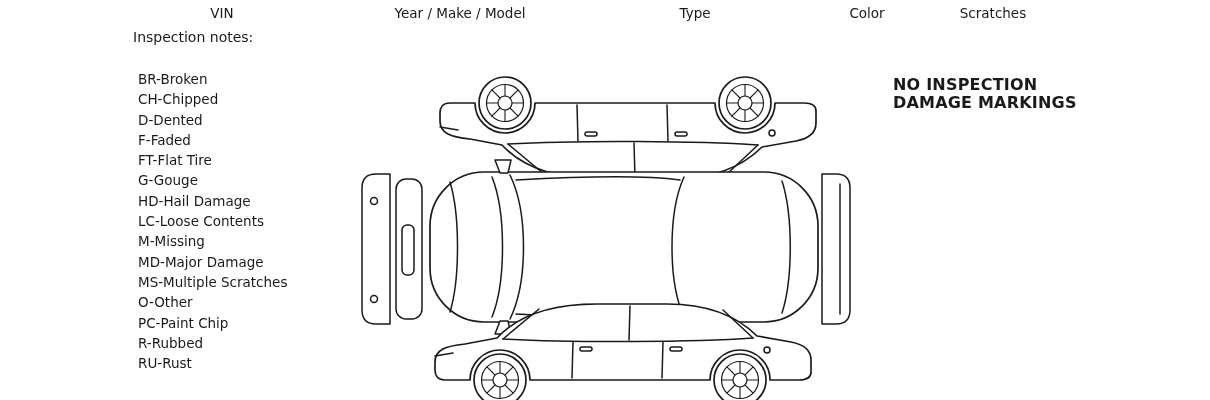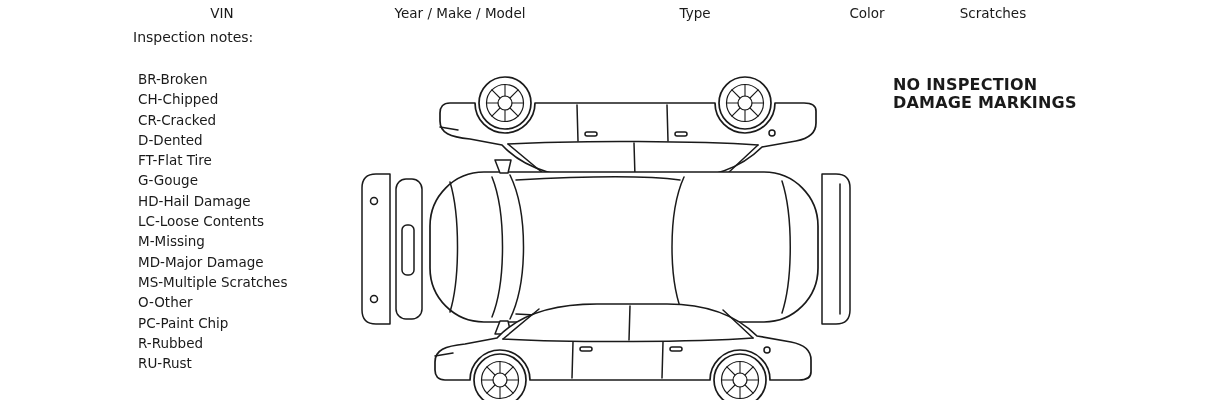--- a/index.html
+++ b/index.html
@@ -48,22 +48,22 @@
     <span class="hcol" style="left:695px">Type</span>
     <span class="hcol" style="left:867px">Color</span>
     <span class="hcol" style="left:993px">Scratches</span>
   </div>
 
   <div class="notes-label">Inspection notes:</div>
 
   <ul class="legend">
     <li>BR-Broken</li>
     <li>CH-Chipped</li>
-    <li>CR-Cracked</li>
     <li>D-Dented</li>
+    <li>F-Faded</li>
     <li>FT-Flat Tire</li>
     <li>G-Gouge</li>
     <li>HD-Hail Damage</li>
     <li>LC-Loose Contents</li>
     <li>M-Missing</li>
     <li>MD-Major Damage</li>
     <li>MS-Multiple Scratches</li>
     <li>O-Other</li>
     <li>PC-Paint Chip</li>
     <li>R-Rubbed</li>

